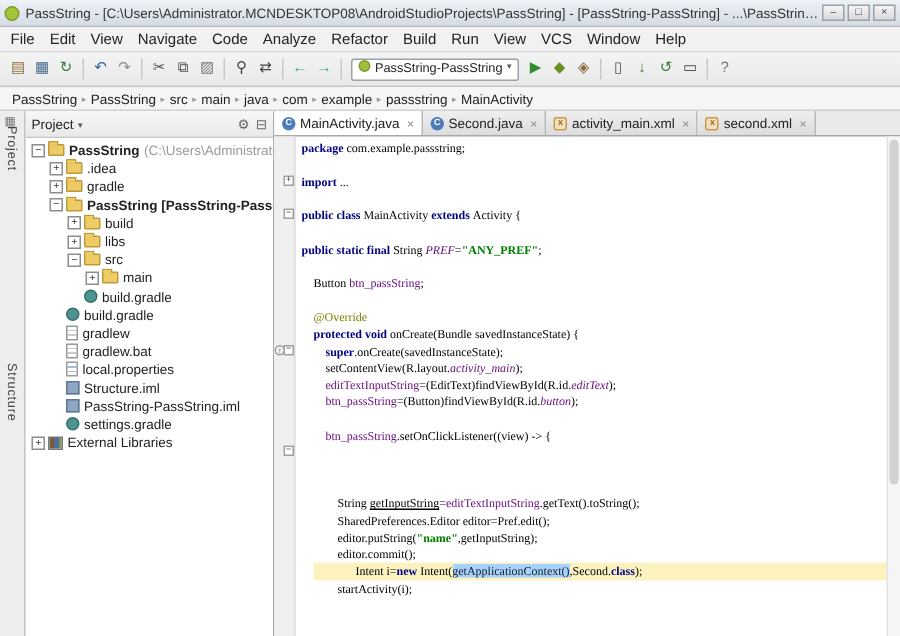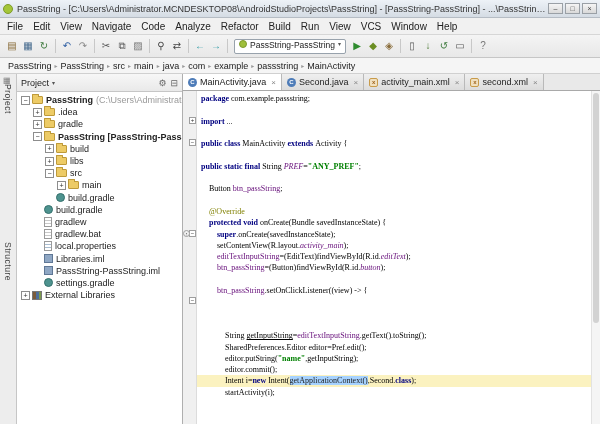--- a/index.html
+++ b/index.html
@@ -82,21 +82,21 @@
   .tab-close { color:#888; font-size:8px; margin-left:2px; }
 
   .editor-body { flex:1; display:flex; min-height:0; }
   .editor-gutter { width:14px; background:#F0F0F0; border-right:1px solid #DCDCDC; position:relative; flex:none; }
   .fold-mark { position:absolute; left:6px; width:7px; height:7px; border:1px solid #9E9E9E; background:#FFF;
                font-size:6px; line-height:5px; text-align:center; color:#333; }
   .override-mark { position:absolute; left:0px; width:7px; height:7px; border-radius:50%; border:1px solid #9E9E9E;
                    background:#EFEFEF; font-size:5px; line-height:6px; text-align:center; color:#555; }
   .code-area { flex:1; overflow:hidden; padding-top:2px; font-family:Liberation Serif, serif; font-size:8px; min-width:0; }
   .code-line { height:11.3px; line-height:11.3px; white-space:pre; padding-left:4px; }
-  .code-line.hl { background:#FBF2C0; }
+  .code-line.hl { background:#FBF2C0;margin-left:12px; }
   .tk-pl { color:#000; }
   .tk-kw { color:#000080; font-weight:bold; }
   .tk-str { color:#008000; font-weight:bold; }
   .tk-f { color:#660E7A; }
   .tk-sf { color:#660E7A; font-style:italic; }
   .tk-ann { color:#808000; }
   .tk-num { color:#0000FF; }
   .tk-sel { background:#A6D2FF; }
   .tk-ul { color:#000; text-decoration:underline; }
 
@@ -282,21 +282,21 @@
         <div class="tree-row">
           <span class="tree-indent" style="width: 14px;"></span>
           <span class="tree-handle-spacer"></span>
           <span class="ti ti-props"></span>
           <span class="tree-label">local.properties</span>
         </div>
         <div class="tree-row">
           <span class="tree-indent" style="width: 14px;"></span>
           <span class="tree-handle-spacer"></span>
           <span class="ti ti-iml"></span>
-          <span class="tree-label">Libraries.iml</span>
+          <span class="tree-label">Structure.iml</span>
         </div>
         <div class="tree-row">
           <span class="tree-indent" style="width: 14px;"></span>
           <span class="tree-handle-spacer"></span>
           <span class="ti ti-iml"></span>
           <span class="tree-label">PassString-PassString.iml</span>
         </div>
         <div class="tree-row">
           <span class="tree-indent" style="width: 14px;"></span>
           <span class="tree-handle-spacer"></span>

